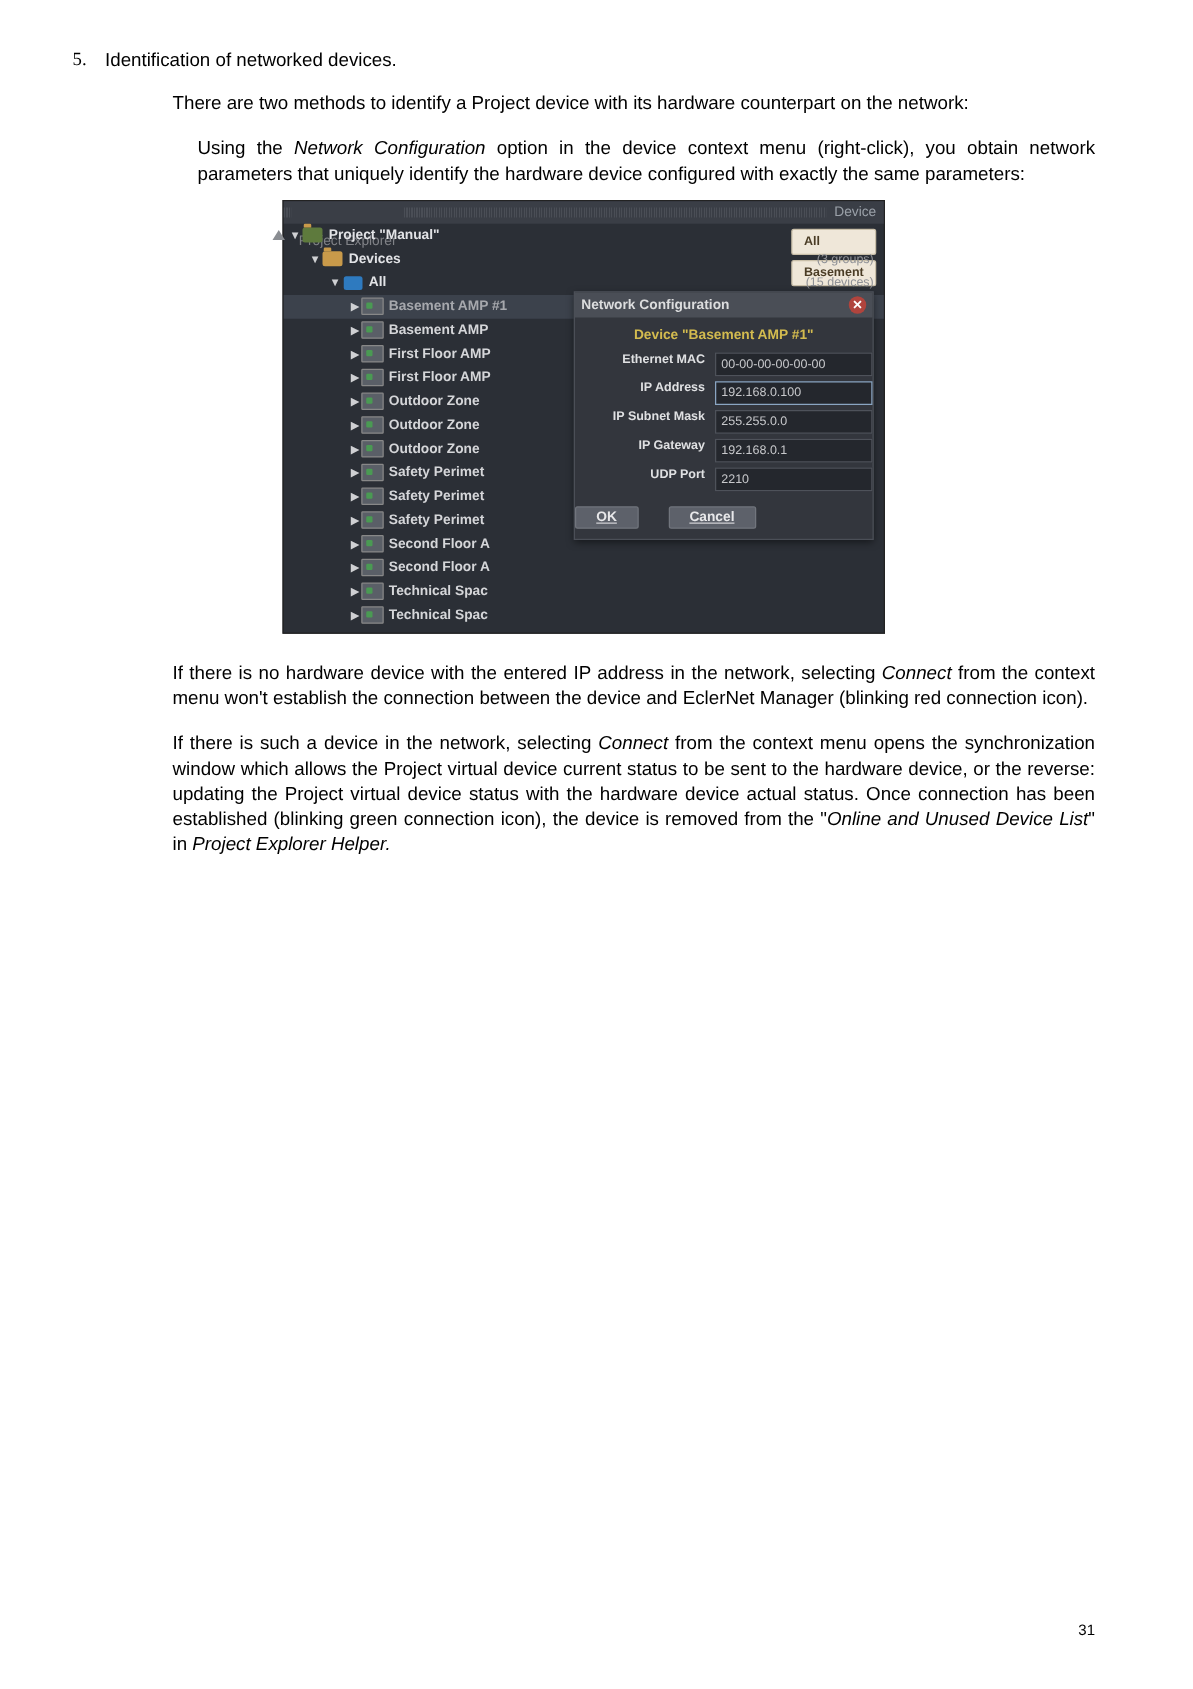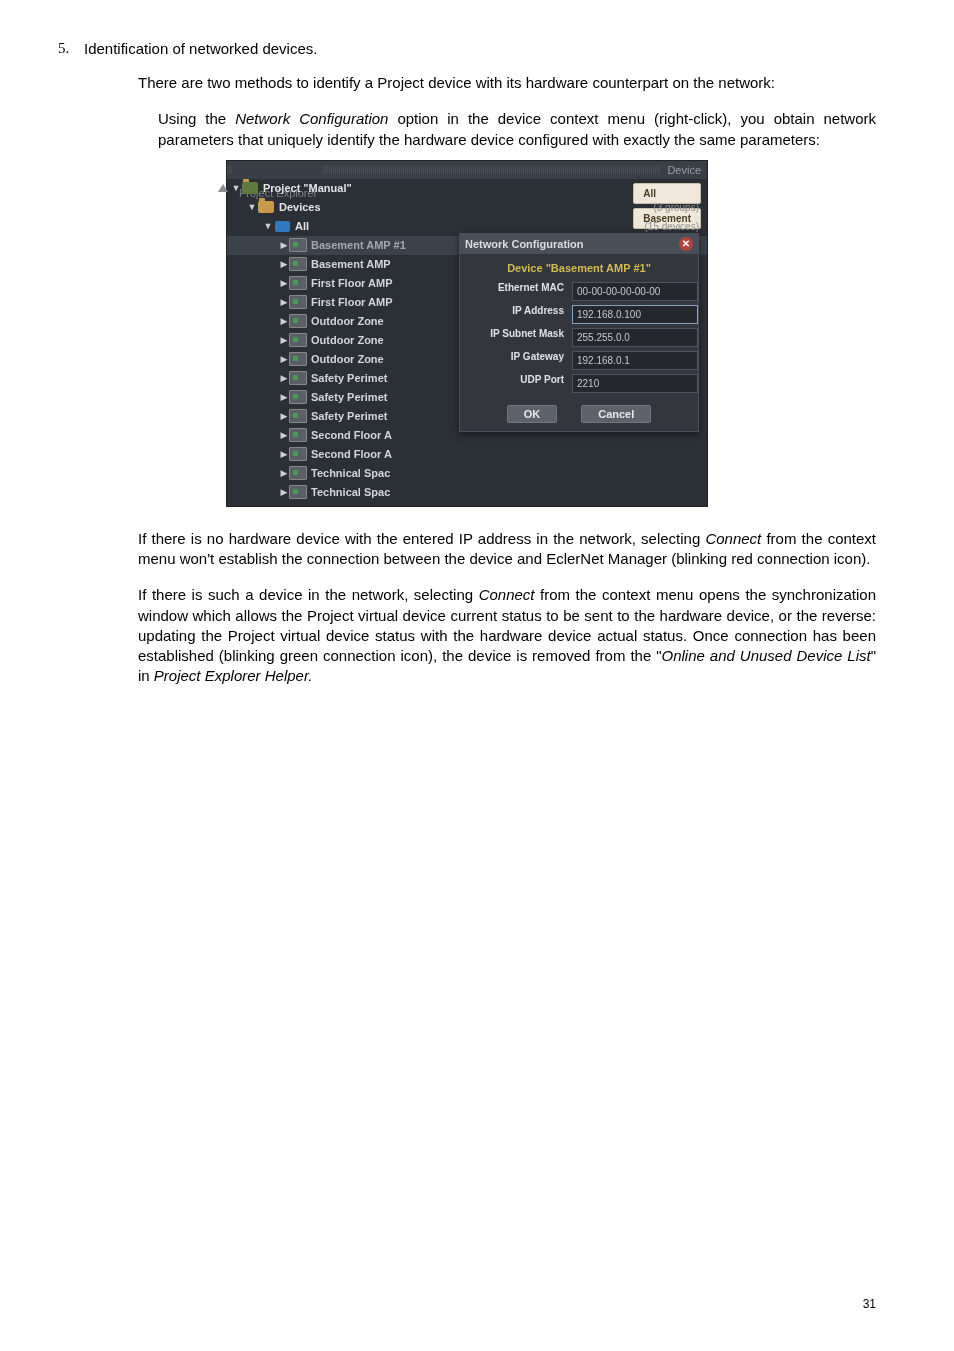--- a/index.html
+++ b/index.html
@@ -181,22 +181,23 @@
     padding: 2px 4px;
     color: #c7c8cb;
     font-size: 10px;
     height: 13px;
     line-height: 13px;
   }
   .dlg-row .val.focus {
     border: 1px solid #8aa5c2;
   }
   .dlg-btns {
-    display: flex; gap: 24px; justify-content: center;
+    display: flex; gap: 24px; justify-content: flex-start;
     padding: 10px 0 8px 0;
+    text-decoration: underline;
   }
   .dbtn {
     background: #5d616a;
     color: #e8e8ea;
     border: 1px solid #71757d;
     border-radius: 2px;
     padding: 2px 16px;
     font-size: 11px;
     font-weight: 700;
   }

